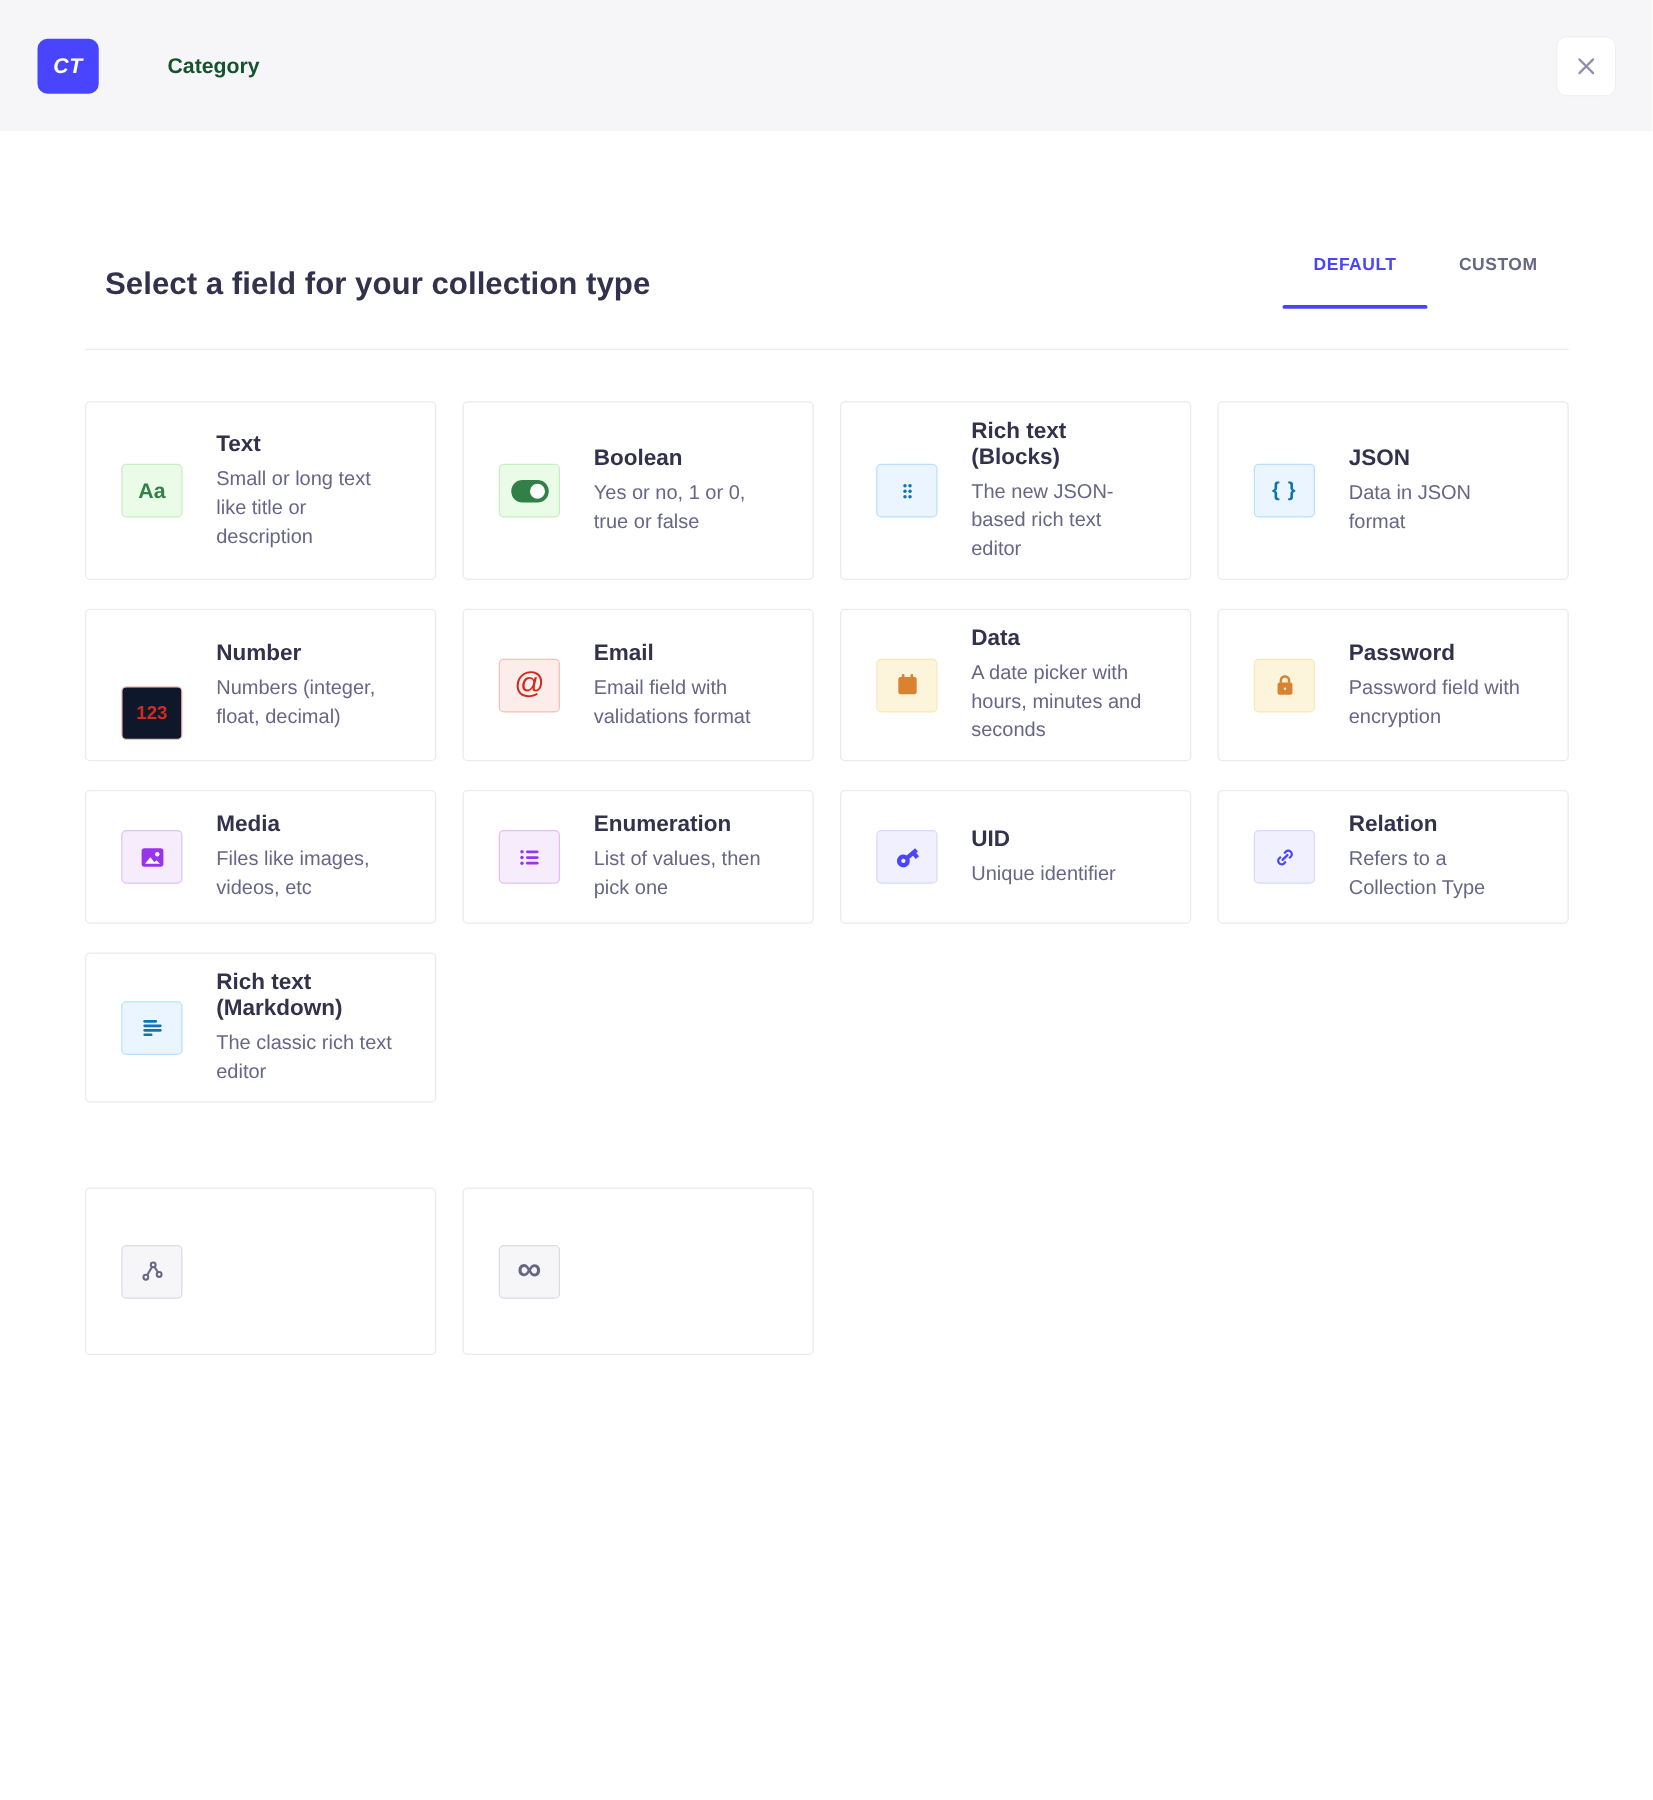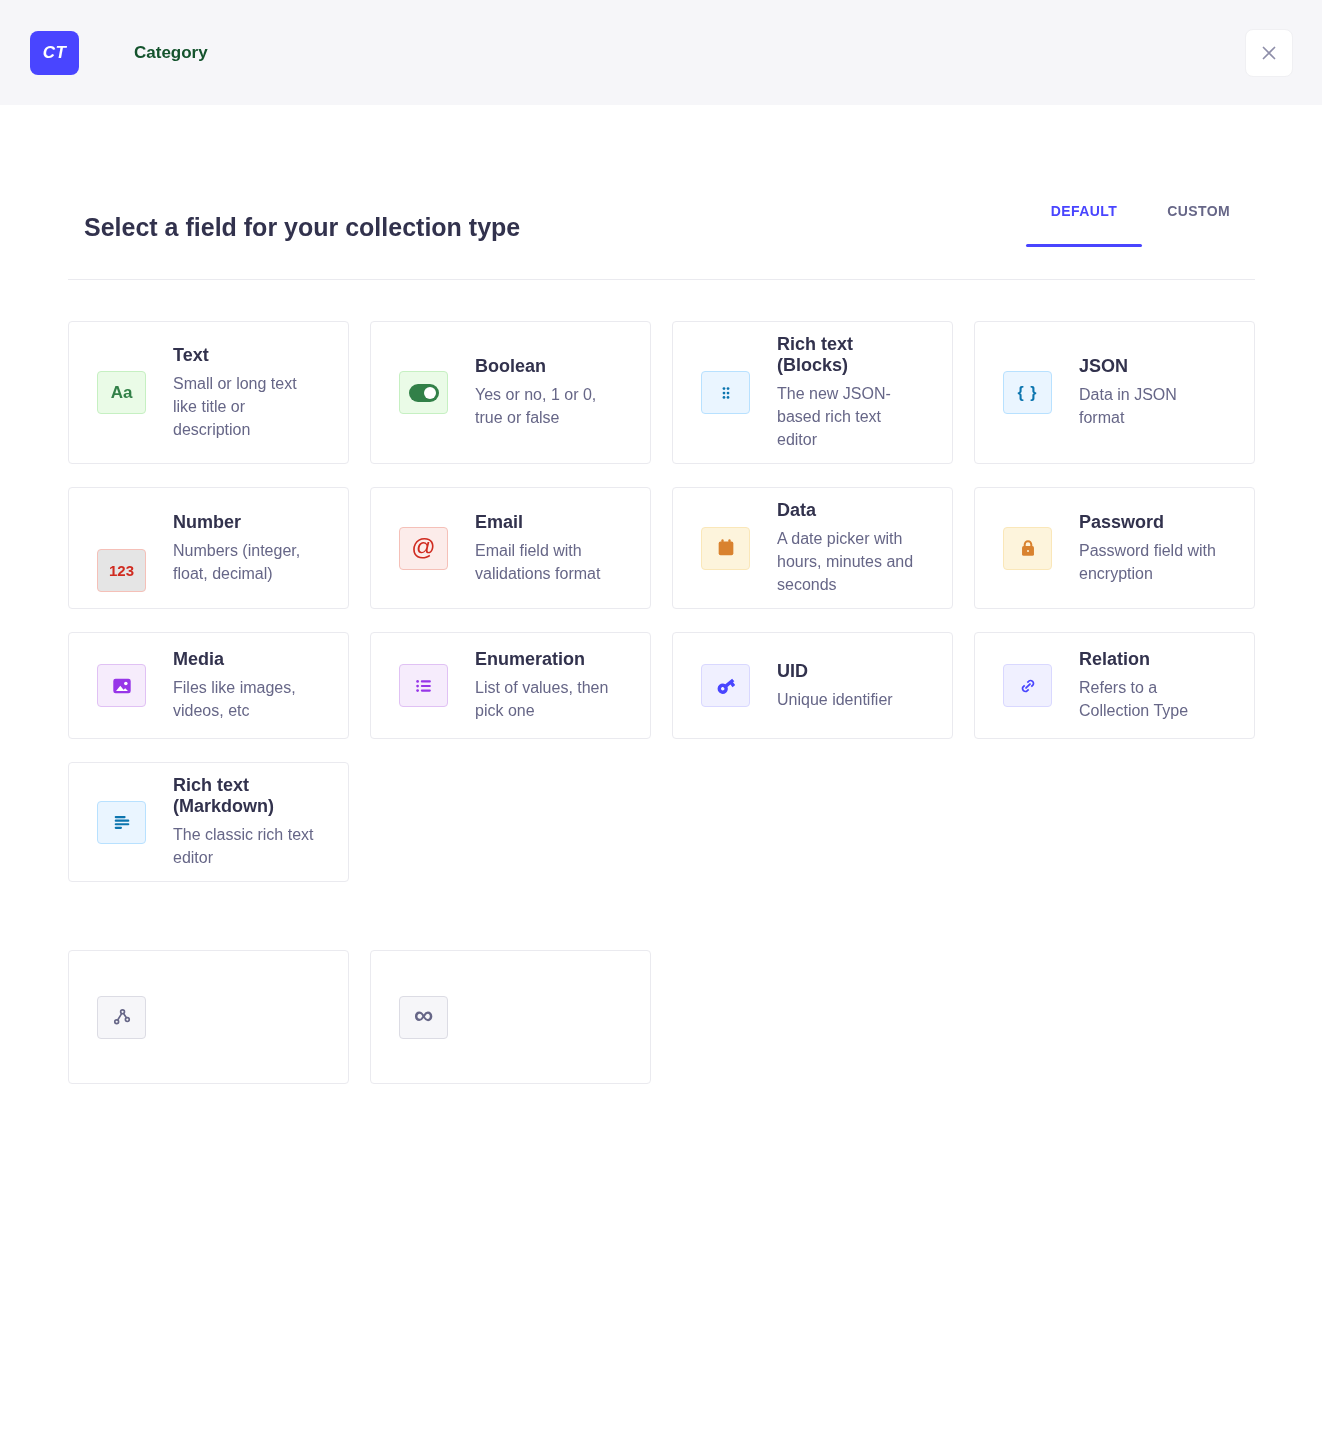--- a/index.html
+++ b/index.html
@@ -200,21 +200,21 @@
     <span class="icon-box" style="background: rgb(234, 245, 255); border-color: rgb(184, 225, 255);">
           <span class="glyph" style="color:#0c75af;font-size:16px;font-weight:700;letter-spacing:1px">{ }</span>
         </span>
     <span class="card-text">
       <span class="card-title">JSON</span>
       <span class="card-desc">Data in JSON format</span>
     </span>
   </button>
 
   <button class="card">
-    <span class="icon-box" style="background: #e5e5e5; border-color: rgb(245, 192, 184); margin-top: 44px;">
+    <span class="icon-box" style="background: #0f172a; border-color: rgb(245, 192, 184); margin-top: 44px;">
           <span class="glyph" style="color:#d02b20;font-size:15px;font-weight:700">123</span>
         </span>
     <span class="card-text">
       <span class="card-title">Number</span>
       <span class="card-desc">Numbers (integer, float, decimal)</span>
     </span>
   </button>
 
   <button class="card">
     <span class="icon-box" style="background: rgb(252, 236, 234); border-color: rgb(245, 192, 184);">

